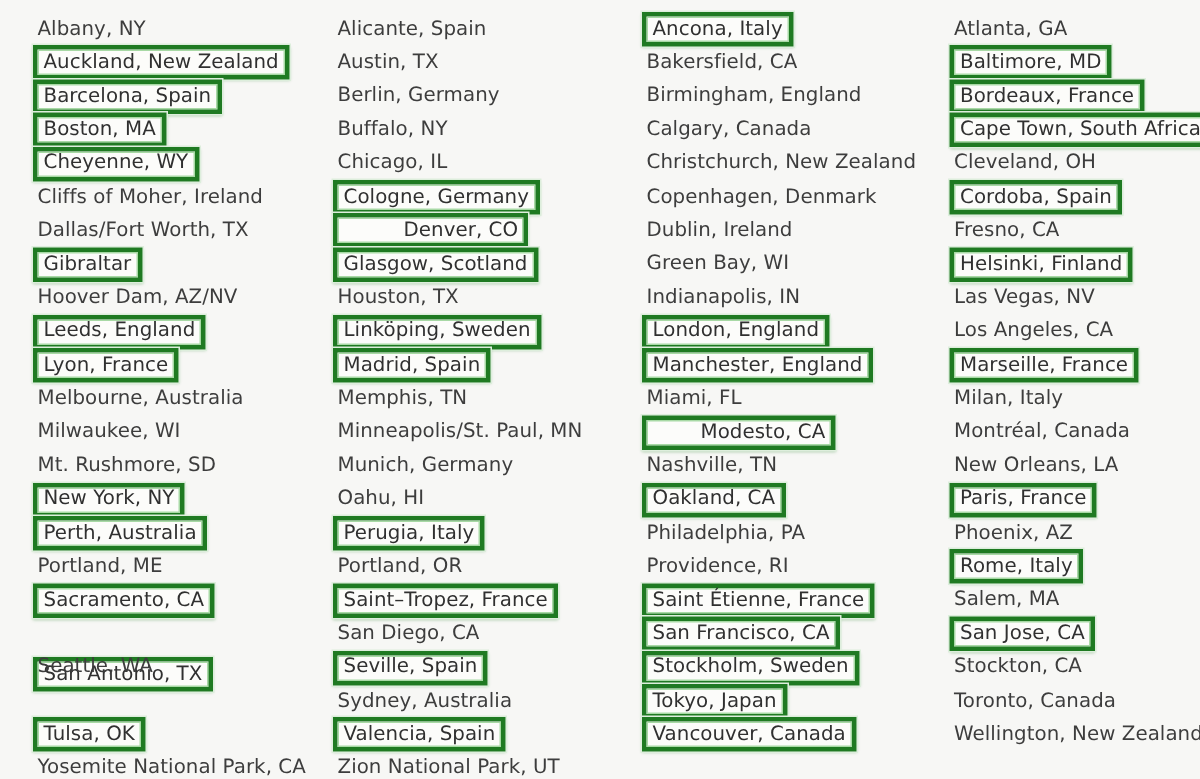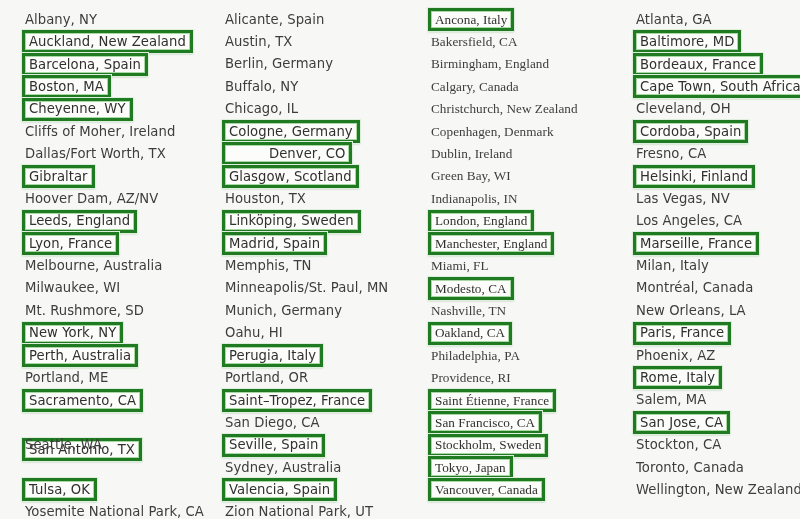--- a/index.html
+++ b/index.html
@@ -19,21 +19,21 @@
     height: 519px;
     background: #f7f7f5;
   }
   .column {
     position: absolute;
     top: 0;
     height: 519px;
   }
   .col-1 { left: 22px;  width: 200px; }
   .col-2 { left: 222px; width: 206px; }
-  .col-3 { left: 428px; width: 205px; font-family: Liberation Serif, serif; }
+  .col-3 { left: 428px; width: 205px; }
   .col-4 { left: 633px; width: 167px; }
 
   .entry {
     position: absolute;
     left: 0;
     height: 22.4px;
     display: flex;
     align-items: center;
     white-space: nowrap;
   }
@@ -232,21 +232,21 @@
       </div>
       <div class="entry selected" style="top: 209.6px;">
         <span class="entry-label">London, England</span>
       </div>
       <div class="entry selected" style="top: 232px;">
         <span class="entry-label">Manchester, England</span>
       </div>
       <div class="entry" style="top: 254.4px;">
         <span class="entry-label">Miami, FL</span>
       </div>
-      <div class="entry selected" style="top: 276.8px;">
+      <div class="entry selected" style="top: 276.8px; padding-left: 32px;">
         <span class="entry-label">Modesto, CA</span>
       </div>
       <div class="entry" style="top: 299.2px;">
         <span class="entry-label">Nashville, TN</span>
       </div>
       <div class="entry selected" style="top: 321.6px;">
         <span class="entry-label">Oakland, CA</span>
       </div>
       <div class="entry" style="top: 344px;">
         <span class="entry-label">Philadelphia, PA</span>

